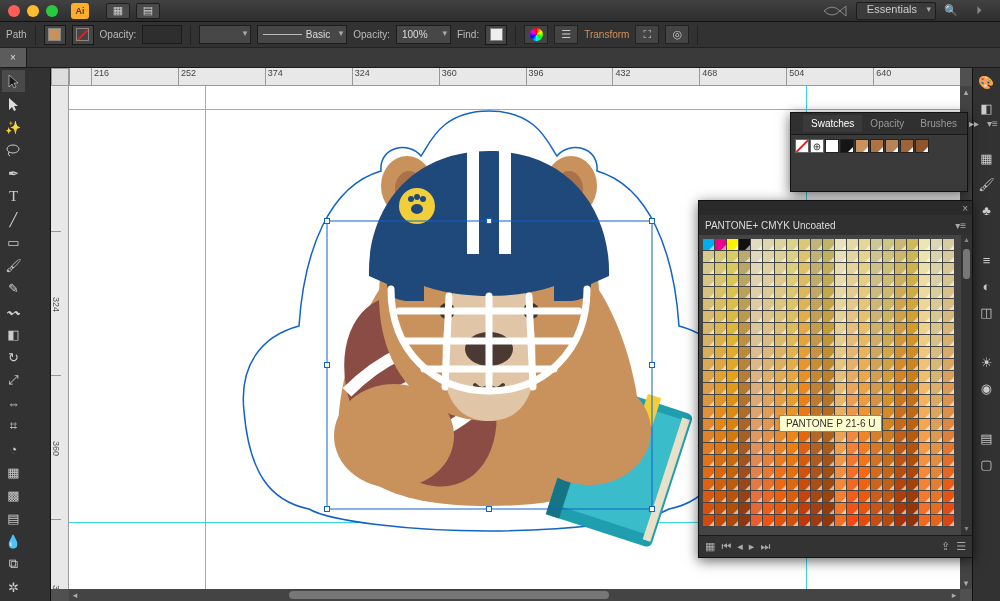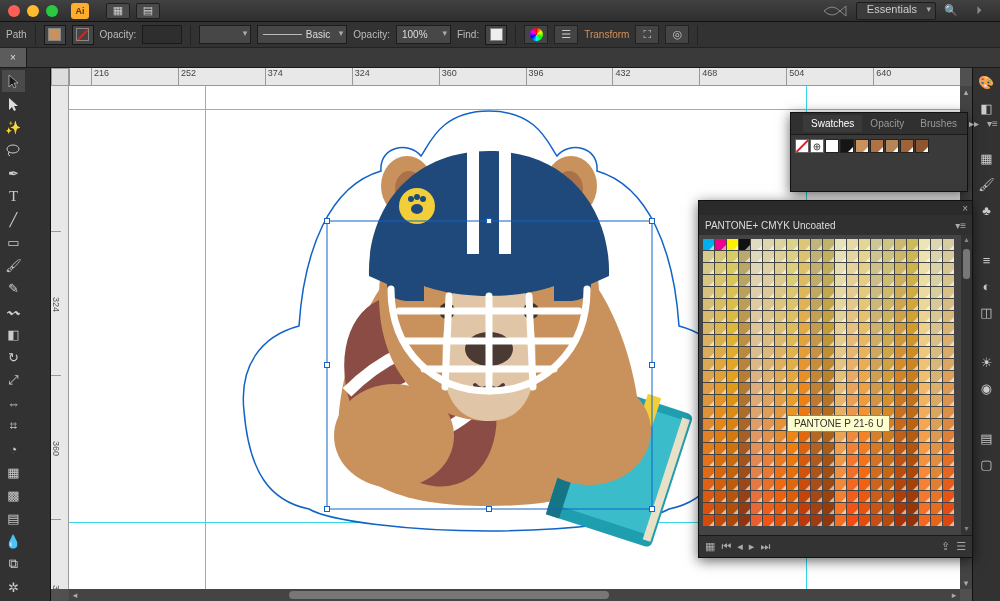--- a/index.html
+++ b/index.html
@@ -904,21 +904,21 @@
         <div class="pt-cell" style="background: rgb(242, 75, 15);"></div>
         <div class="pt-cell" style="background: rgb(225, 75, 12);"></div>
         <div class="pt-cell" style="background: rgb(196, 78, 21);"></div>
         <div class="pt-cell" style="background: rgb(183, 75, 13);"></div>
         <div class="pt-cell" style="background: rgb(167, 50, 9);"></div>
         <div class="pt-cell" style="background: rgb(147, 49, 8);"></div>
         <div class="pt-cell" style="background: rgb(243, 103, 34);"></div>
         <div class="pt-cell" style="background: rgb(231, 101, 26);"></div>
         <div class="pt-cell" style="background: rgb(221, 70, 15);"></div>
       </div>
-    <div class="pt-tip" style="left:88px;top:180px">PANTONE P 21-6 U</div>
+    <div class="pt-tip" style="left:80px;top:180px">PANTONE P 21-6 U</div>
     <div style="position:absolute;right:0;top:0;bottom:0;width:11px;background:#333">
       <div style="position:absolute;top:0;height:11px;width:11px;color:#888;font-size:8px;text-align:center">▴</div>
       <div style="position:absolute;top:14px;width:7px;left:2px;height:30px;background:#777;border-radius:3px"></div>
       <div style="position:absolute;bottom:0;height:11px;width:11px;color:#888;font-size:8px;text-align:center">▾</div>
     </div>
   </div>
   <div class="pt-foot">
     <span>▦</span>
     <span>⏮</span>
     <span>◂</span>

